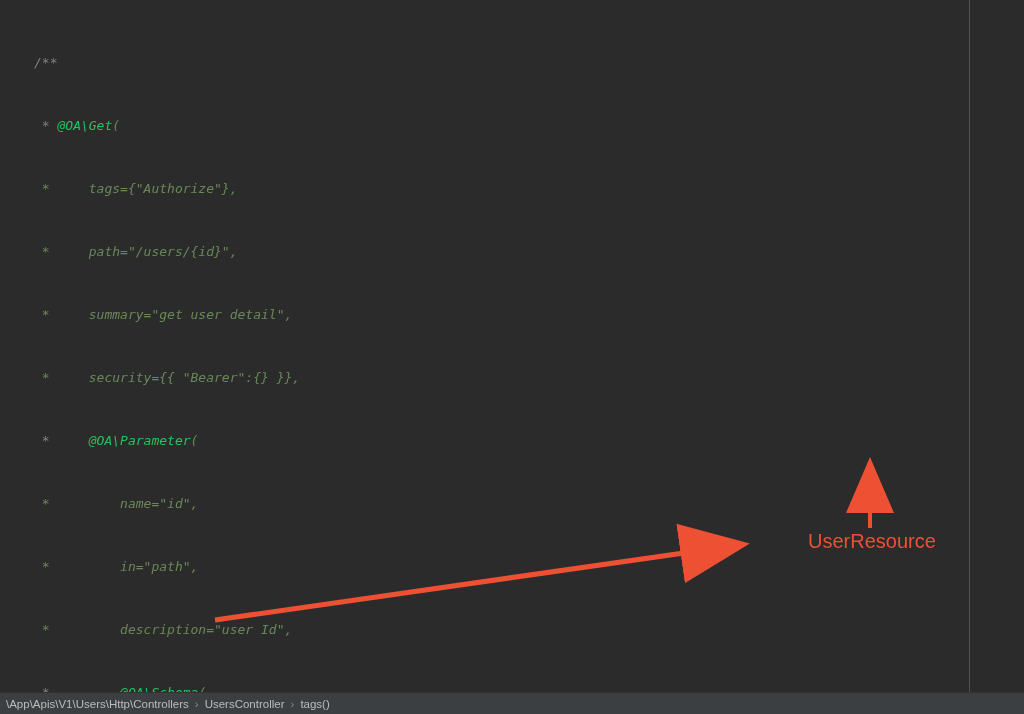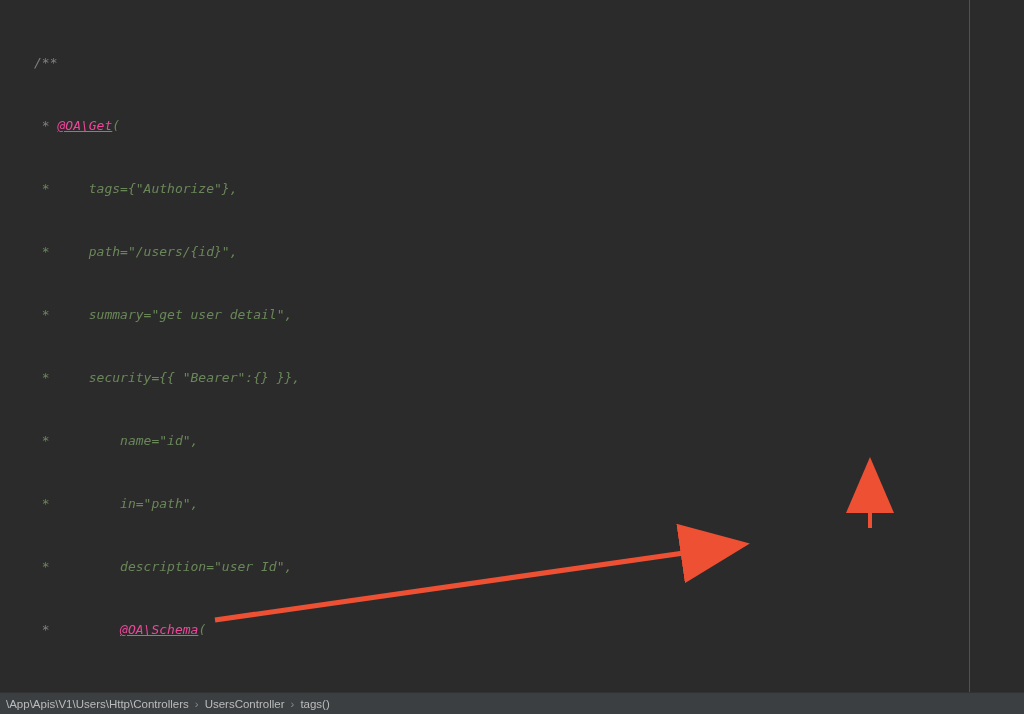--- a/index.html
+++ b/index.html
@@ -21,21 +21,21 @@
   }
   .code {
     margin-left: 34px;
     line-height: 21px;
     white-space: pre;
     color: #a9b7c6;
     font-style: italic;
   }
   .line { height: 21px; }
   .c-comment { color: #808080; font-style: italic; }
-  .c-link { color: #ec4899; text-decoration: underline; font-style: italic; }
+  .c-link { color: #22c55e; font-style: italic; }
   .c-green { color: #6a8759; font-style: italic; }
   .right-border {
     position: absolute;
     right: 54px;
     top: 0;
     width: 1px;
     height: 692px;
     background: #515151;
   }
 
@@ -83,20 +83,21 @@
 <div class="editor">
   <div class="right-border"></div>
 
   <div class="code">
     <div class="line"><span class="c-comment">/**</span></div>
     <div class="line"><span class="c-comment"> * </span><span class="c-link">@OA\Get</span><span class="c-green">(</span></div>
     <div class="line"><span class="c-green"> *     tags={"Authorize"},</span></div>
     <div class="line"><span class="c-green"> *     path="/users/{id}",</span></div>
     <div class="line"><span class="c-green"> *     summary="get user detail",</span></div>
     <div class="line"><span class="c-green"> *     security={{ "Bearer":{} }},</span></div>
+    <div class="line"><span class="c-comment"> *     </span><span class="c-link">@OA\Parameter</span><span class="c-green">(</span></div>
     <div class="line"><span class="c-green"> *         name="id",</span></div>
     <div class="line"><span class="c-green"> *         in="path",</span></div>
     <div class="line"><span class="c-green"> *         description="user Id",</span></div>
     <div class="line"><span class="c-comment"> *         </span><span class="c-link">@OA\Schema</span><span class="c-green">(</span></div>
     
     
     
     
     
     
@@ -119,20 +120,21 @@
 
   <svg class="arrow-svg" width="1024" height="700">
     <defs>
       <marker id="ah" markerWidth="14" markerHeight="12" refX="12" refY="6" orient="auto">
         <path d="M0,0 L14,6 L0,12 Z" fill="#ee5034"></path>
       </marker>
     </defs>
     <line x1="215" y1="620" x2="740" y2="545" stroke="#ee5034" stroke-width="5" marker-end="url(#ah)"></line>
     <line x1="870" y1="528" x2="870" y2="465" stroke="#ee5034" stroke-width="4" marker-end="url(#ah)"></line>
   </svg>
+  <div class="annotation-label">UserResource</div>
 
 </div>
 
 <div class="breadcrumb">
   <span class="crumb">\App\Apis\V1\Users\Http\Controllers</span>
   <span class="sep">›</span>
   <span class="crumb">UsersController</span>
   <span class="sep">›</span>
   <span class="crumb">tags()</span>
 </div>

